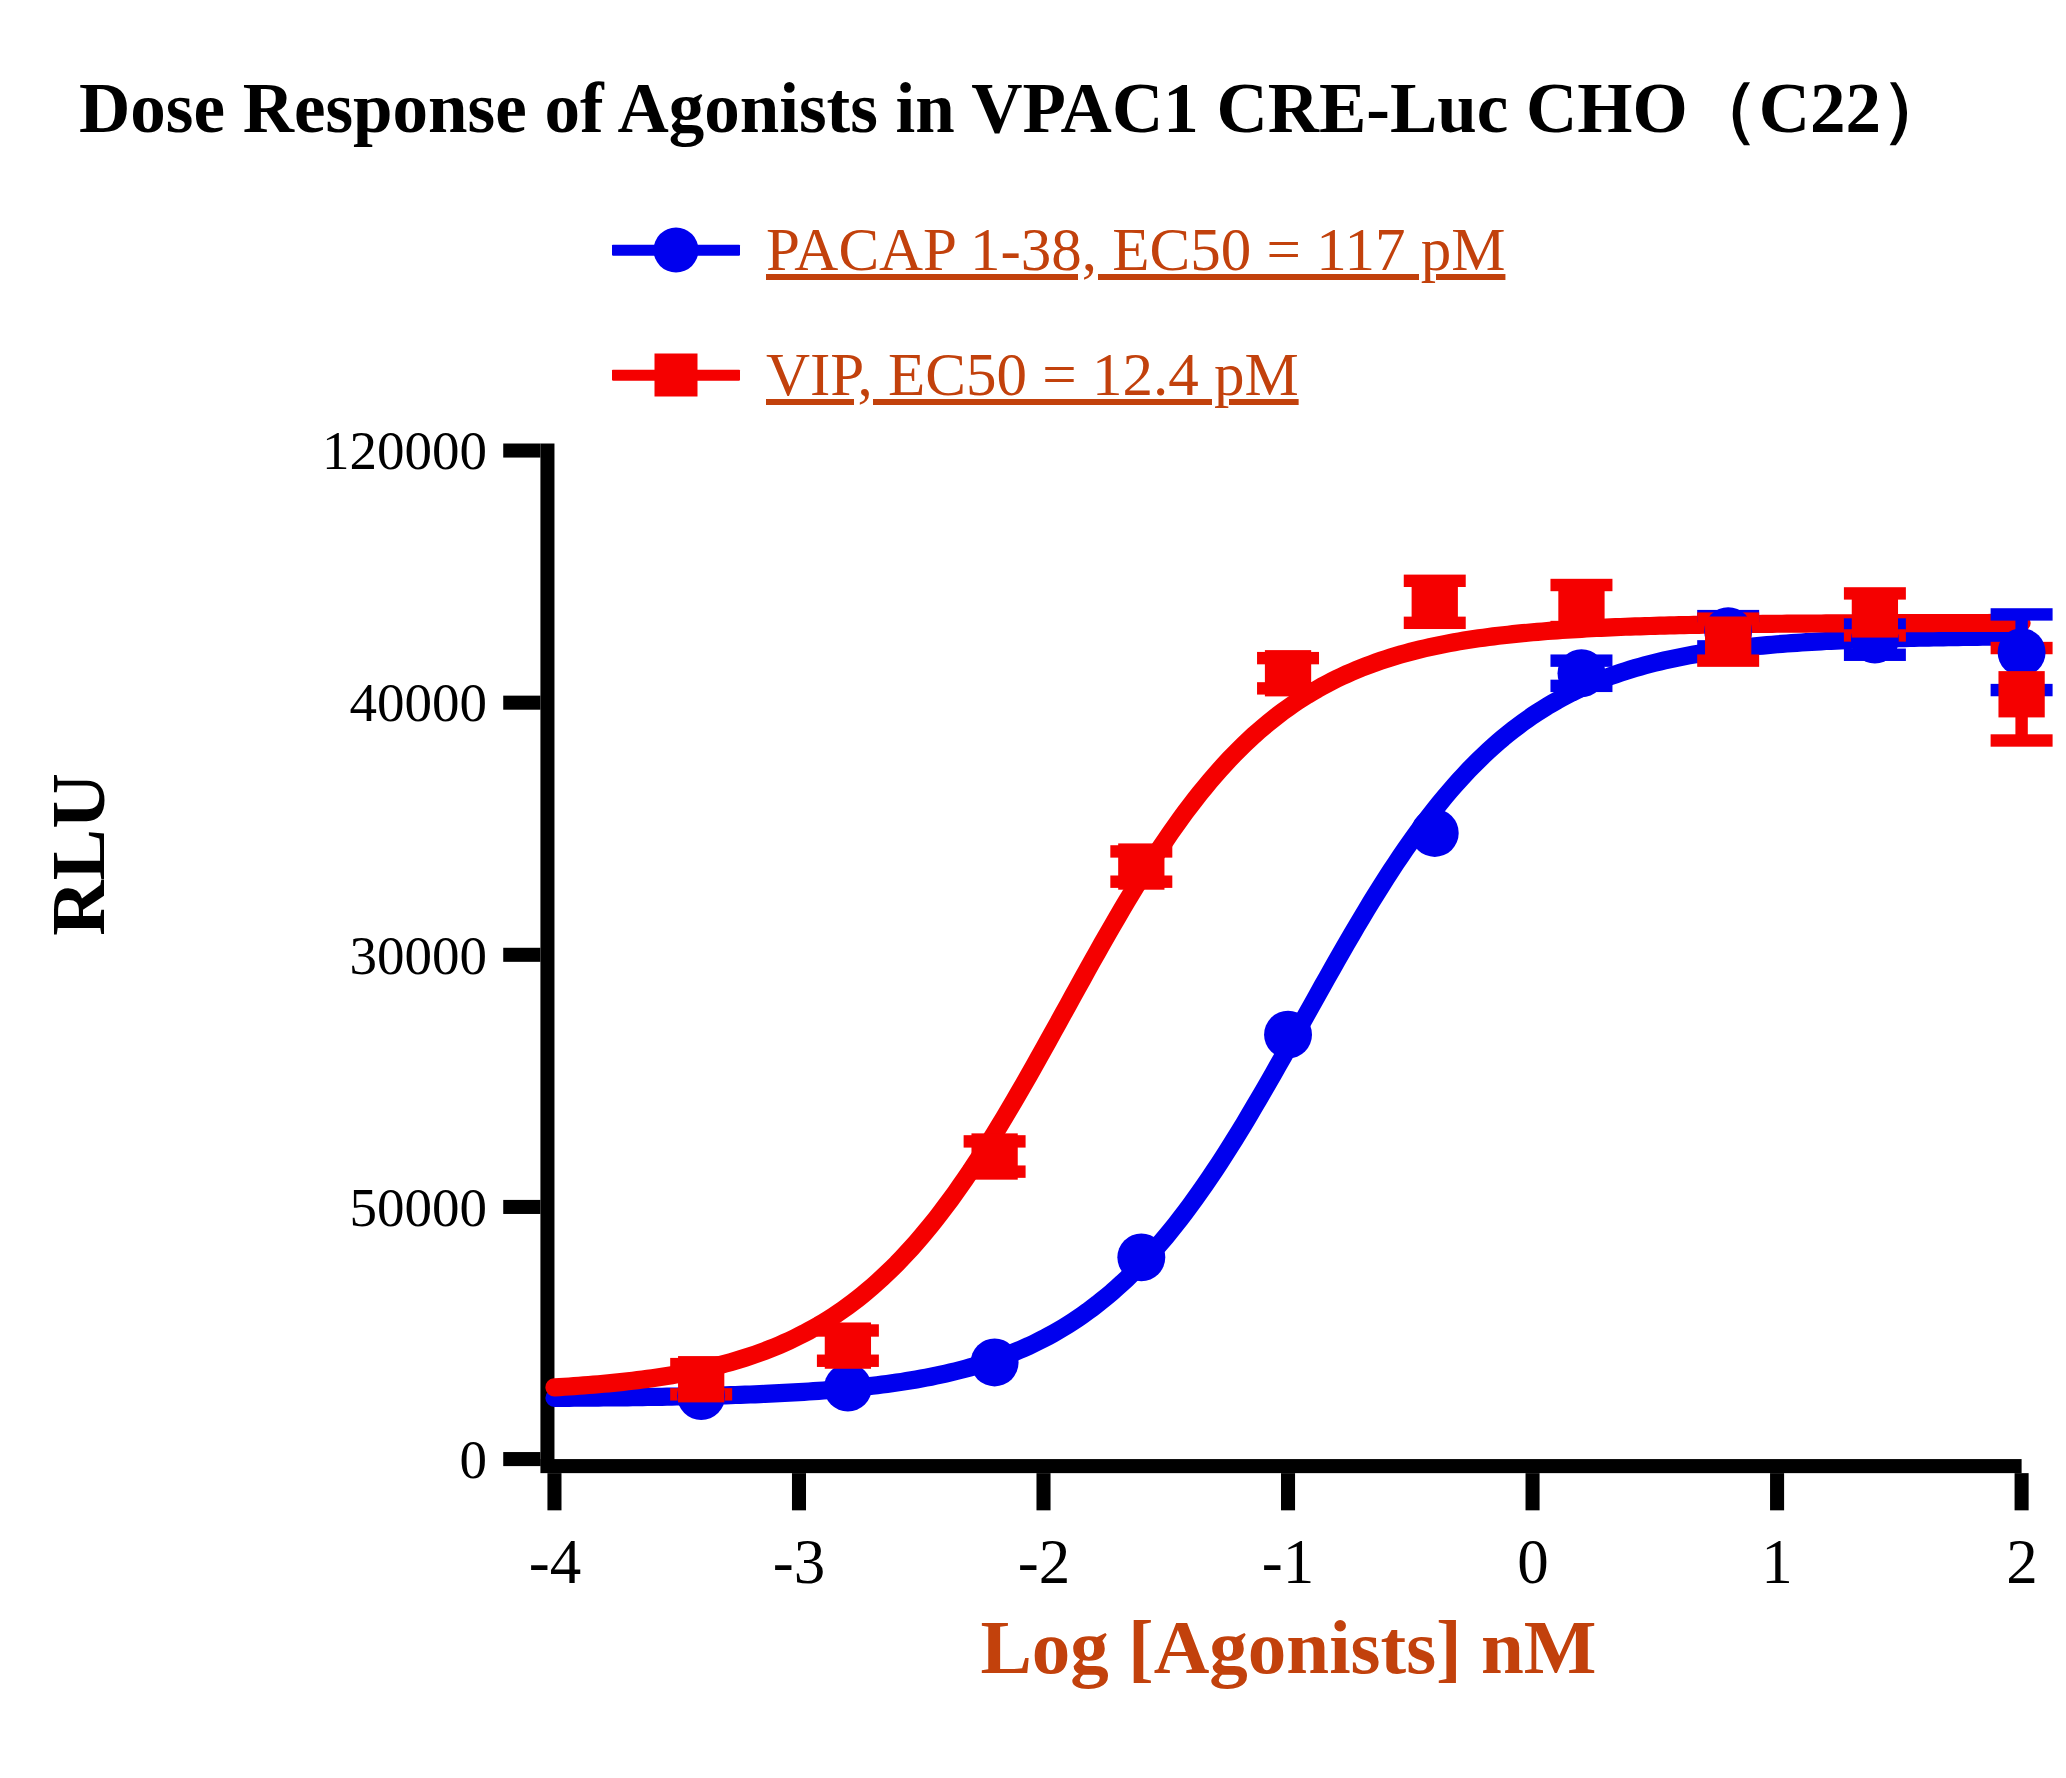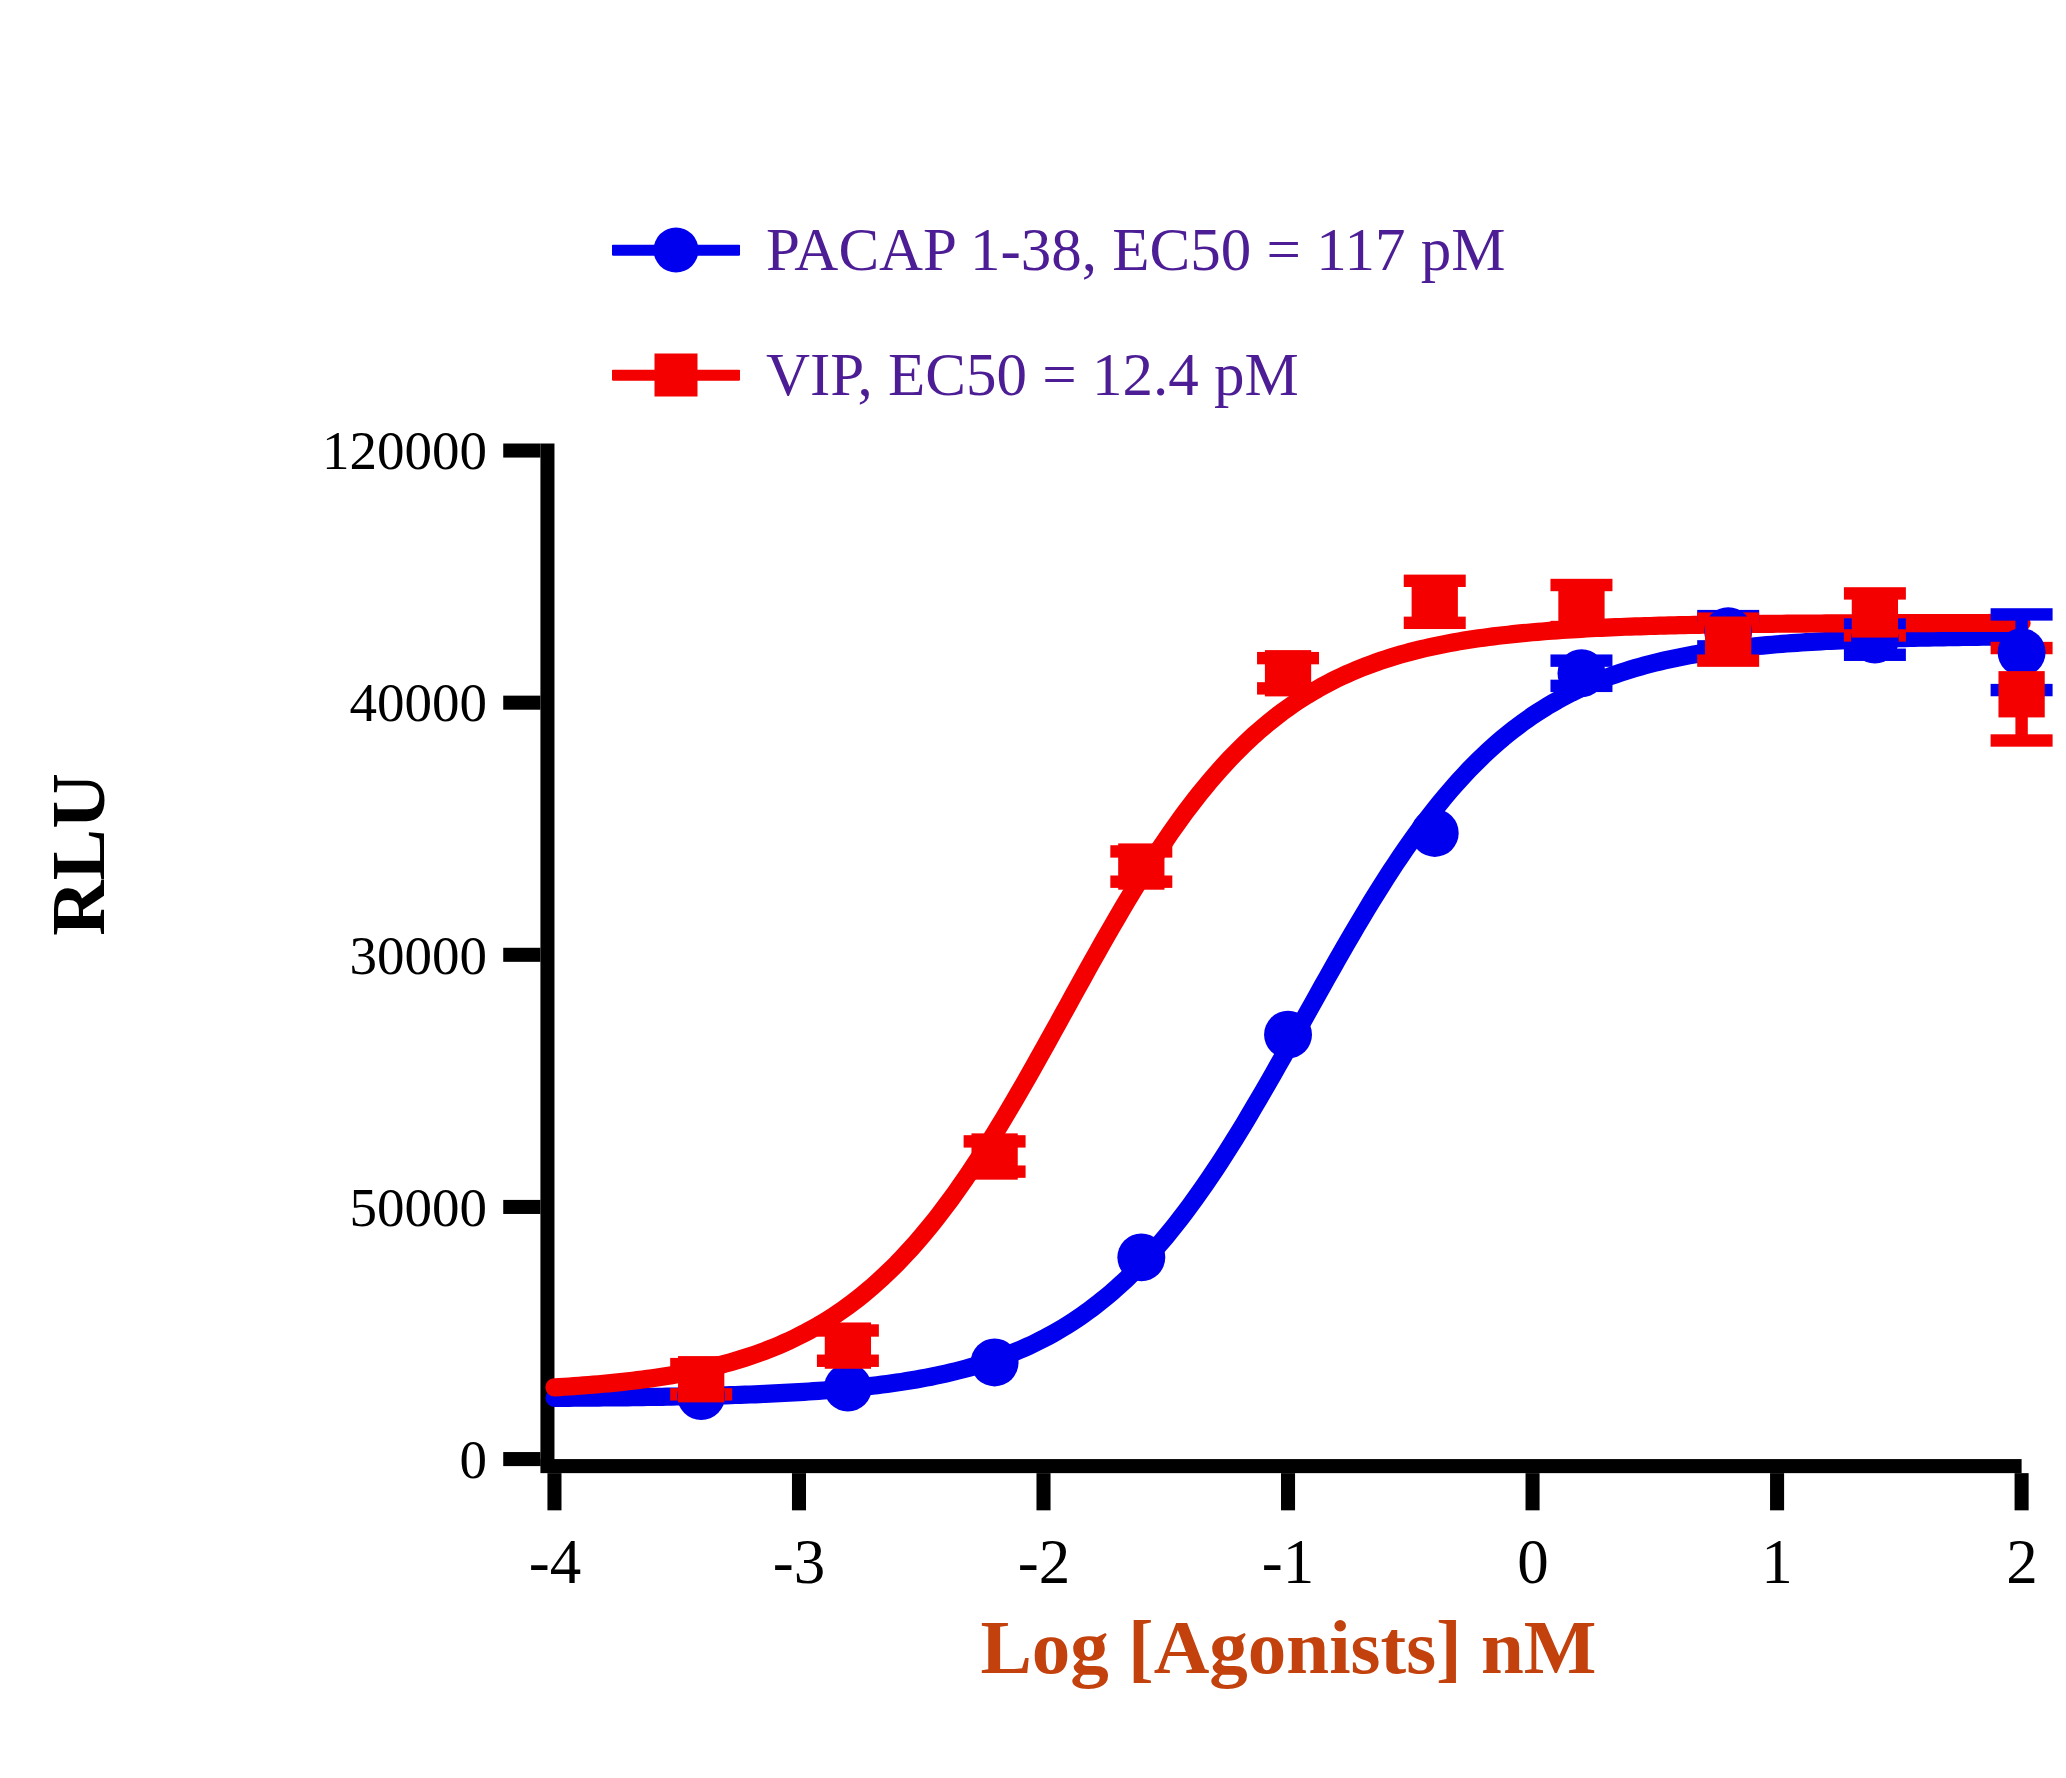--- a/index.html
+++ b/index.html
@@ -12,40 +12,41 @@
   .legend-row{position:absolute;display:flex;align-items:center;height:62px;}
   #legend-row-0{left:612px;top:219px;}
   #legend-row-1{left:612px;top:338px;margin-top:6px;}
   .legend-key{position:relative;width:128px;height:45px;flex:0 0 auto;}
   .legend-line{position:absolute;left:0;top:50%;transform:translateY(-50%);
                width:128px;height:10.7px;border-radius:0.8px;}
   .legend-marker-circle{position:absolute;left:50%;top:50%;transform:translate(-50%,-50%);
                width:45px;height:45px;border-radius:50%;}
   .legend-marker-square{position:absolute;left:50%;top:50%;transform:translate(-50%,-50%);
                width:43px;height:43px;}
-  .legend-text{margin-left:26px;font-size:61px;color:#4c1d95;white-space:nowrap;}
+  .legend-text{margin-left:26px;font-size:61px;color:#c2410c;white-space:nowrap;text-decoration:underline;}
 
   #plot-area{position:absolute;left:0;top:0;width:2574px;height:1779px;}
 
   #y-axis-title{position:absolute;left:-66px;top:810px;width:289px;
                 transform:rotate(-90deg);transform-origin:50% 50%;
                 text-align:center;font-size:77px;font-weight:bold;color:#000;}
   #x-axis-title{position:absolute;left:555px;width:1467px;top:1603px;
                 text-align:center;font-size:77px;font-weight:bold;color:#c2410c;}
 
   .ytick-label{position:absolute;right:0;width:463px;text-align:right;
                font-size:55px;color:#000;transform:translateY(-50%);}
   .xtick-label{position:absolute;width:165px;text-align:center;
                font-size:63px;color:#000;transform:translateX(-50%);}
 </style>
 </head>
 <body>
 
 <div id="page">
 
+  <div id="chart-title">Dose Response of Agonists in VPAC1 CRE-Luc CHO（C22）</div>
 
   <div class="legend-row" id="legend-row-0">
     <div class="legend-key">
       <div class="legend-line" style="background:#0000EE;"></div>
       <div class="legend-marker-circle" style="background:#0000EE;"></div>
     </div>
     <div class="legend-text">PACAP 1-38, EC50 = 117 pM</div>
   </div>
 
   <div class="legend-row" id="legend-row-1">

